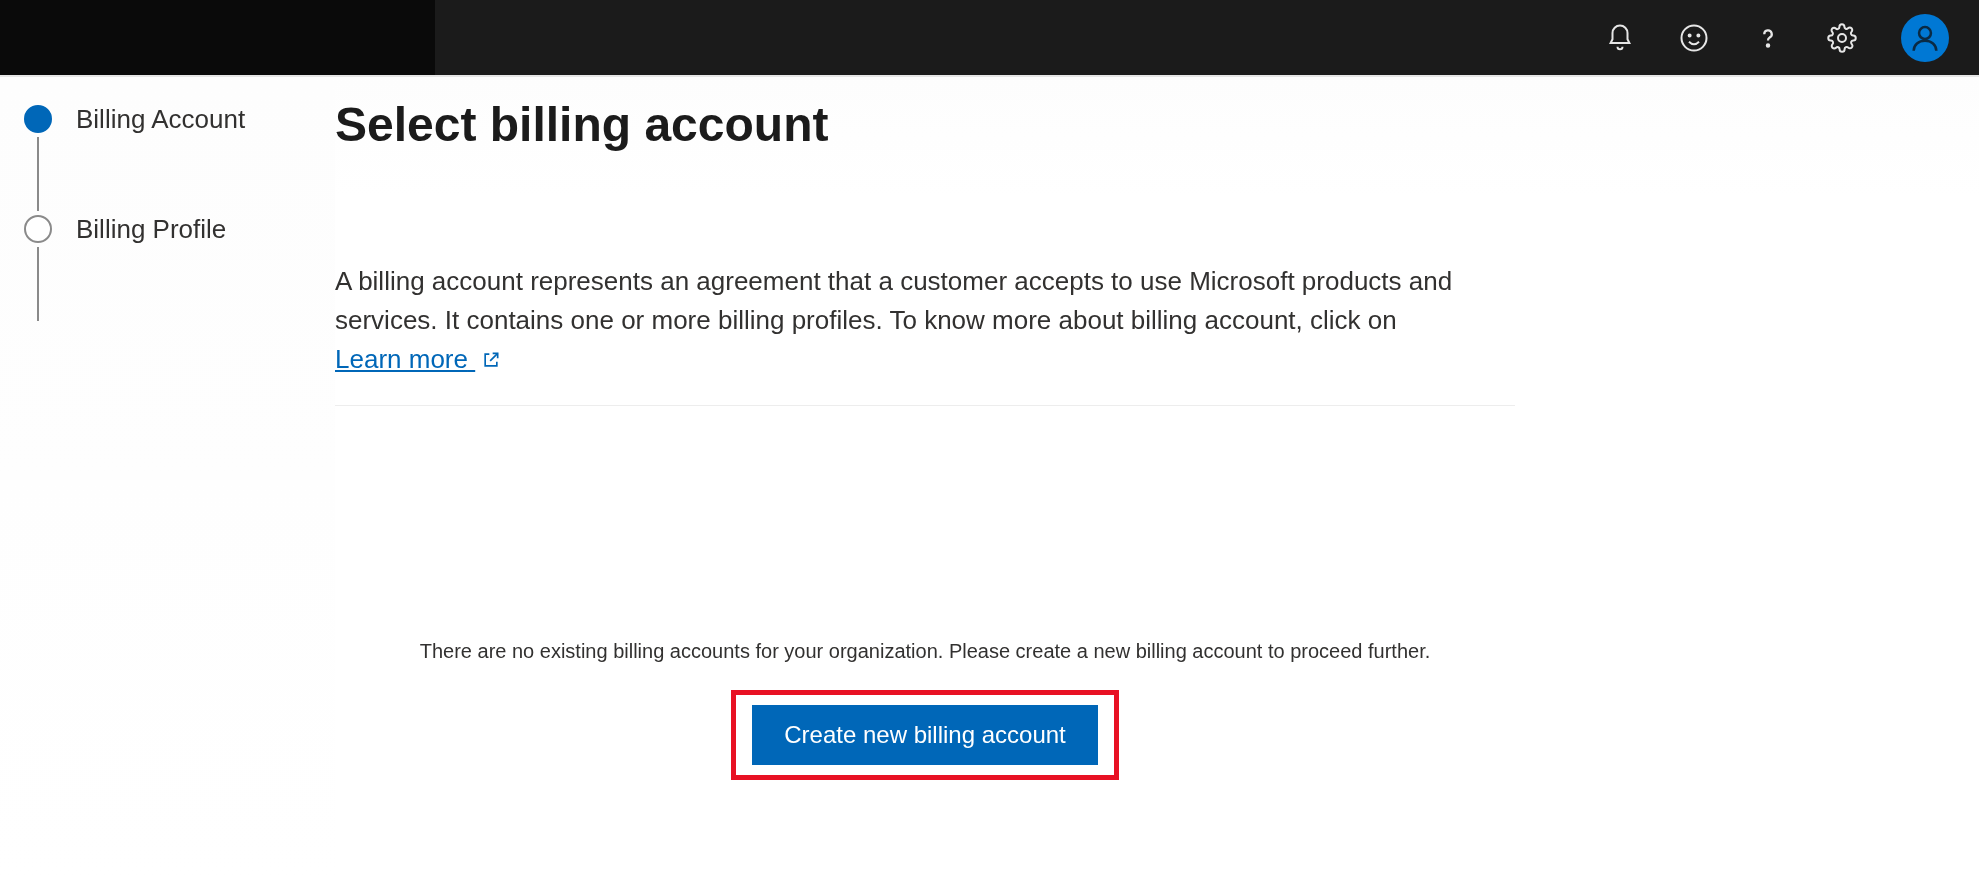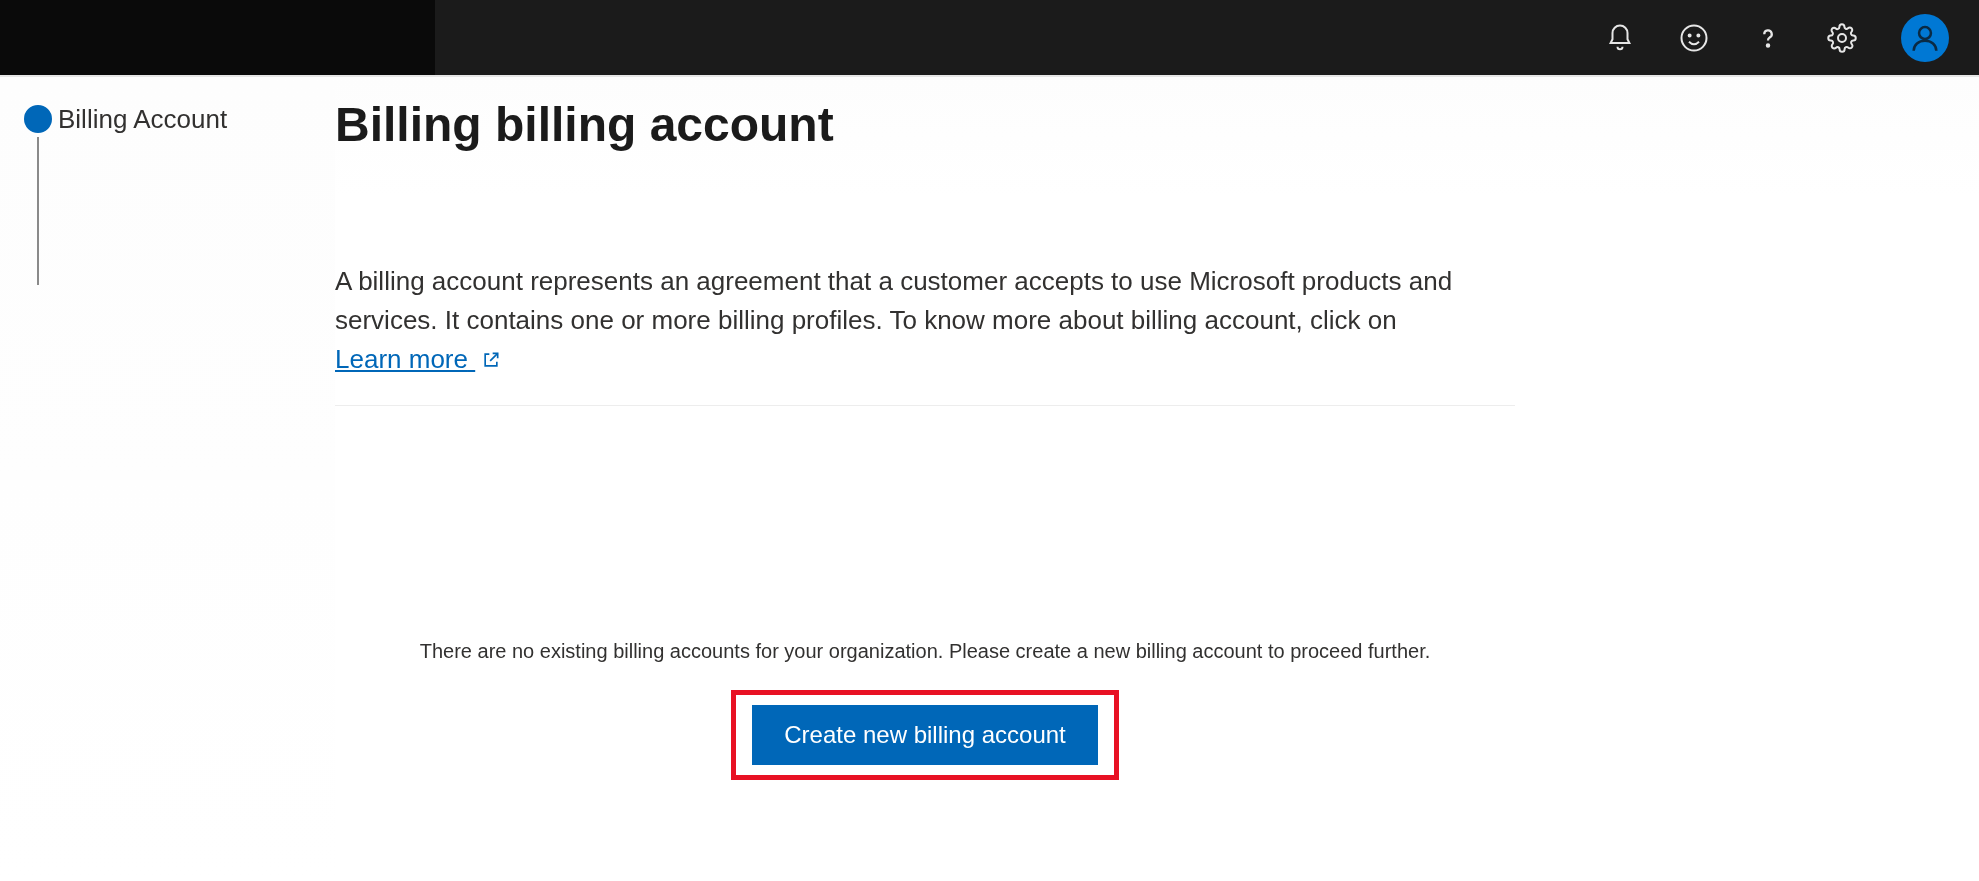--- a/index.html
+++ b/index.html
@@ -57,21 +57,21 @@
       border-top: 2px solid #e6e6e6;
     }
     .stepper {
       width: 335px;
       padding: 24px 0 0 24px;
       background: linear-gradient(#fdfdfd, #fff);
     }
     .step {
       display: flex;
       align-items: center;
-      gap: 6px;
+      gap: 24px;
       margin-bottom: 0;
       position: relative;
       min-height: 36px;
     }
     .step-indicator {
       width: 28px;
       height: 28px;
       border-radius: 50%;
       border: 2px solid #8a8a8a;
       background: #fff;
@@ -195,25 +195,29 @@
   </div>
 </div>
 
 <div class="page">
   <aside class="stepper">
     <div class="step active">
       <div class="step-indicator"></div>
       <span class="step-label">Billing Account</span>
     </div>
     <div class="step-connector"></div>
+    <div class="step">
+      <div class="step-indicator"></div>
+      <span class="step-label">Billing Profile</span>
+    </div>
     <div class="step-connector"></div>
   </aside>
 
   <main class="content">
-    <h1 class="page-title">Billing billing account</h1>
+    <h1 class="page-title">Select billing account</h1>
 
     <p class="description">
       <span>A billing account represents an agreement that a customer accepts to use Microsoft products and services. It contains one or more billing profiles. To know more about billing account, click on </span>
       <a class="learn-more">
         <span>Learn more</span>
         <span class="ext-icon">
           <svg width="20" height="20" viewBox="0 0 24 24" fill="none" stroke="#0067b8" stroke-width="2">
             <path d="M14 4h6v6"></path>
               <path d="M20 4l-9 9"></path>
               <path d="M19 14v5H5V5h5"></path>

